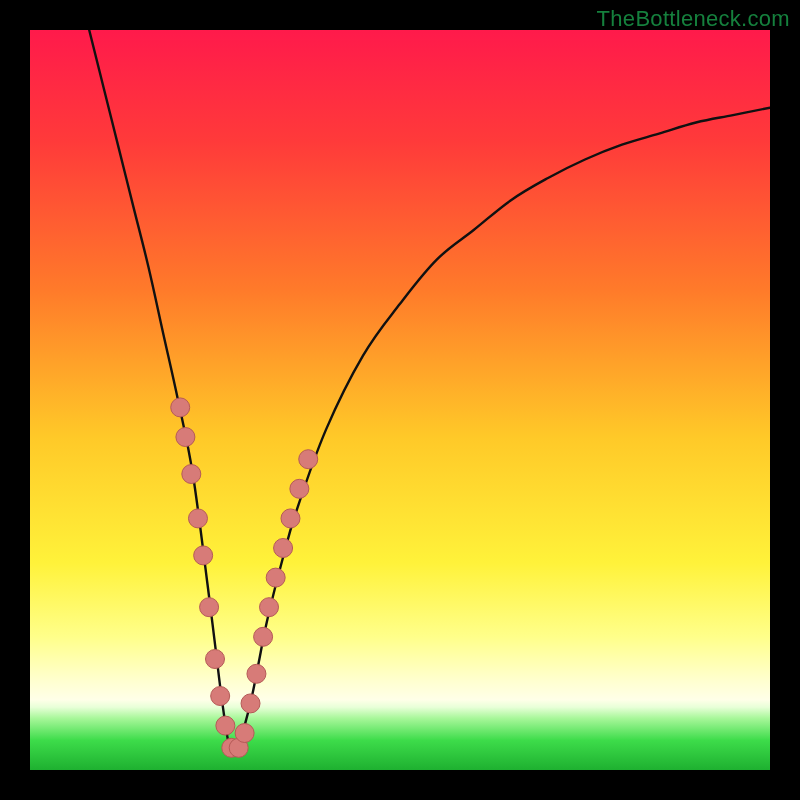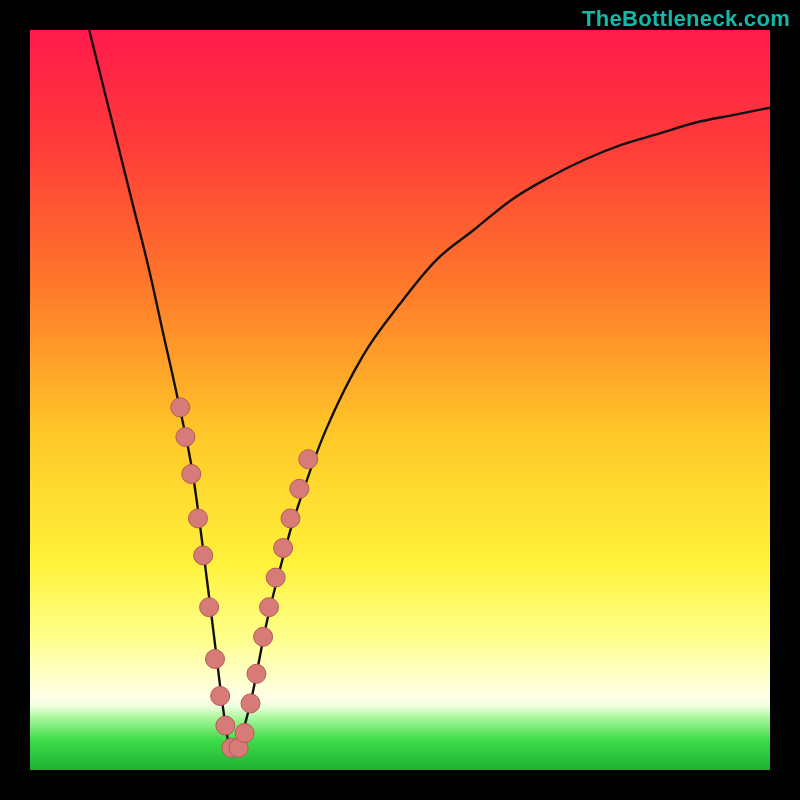--- a/index.html
+++ b/index.html
@@ -27,23 +27,23 @@
     overflow: hidden;
   }
   .gradient {
     position: absolute;
     left: 0; top: 0; right: 0; bottom: 0;
   }
   .watermark {
     position: absolute;
     top: 6px;
     right: 10px;
-    color: #14b8a6;
+    color: #15803d;
     font-size: 22px;
-    font-weight: 700;
+    font-weight: 400;
     letter-spacing: 0.3px;
     text-align: right;
     user-select: none;
   }
   svg {
     position: absolute;
     left: 0; top: 0;
   }
 </style>
 </head>

